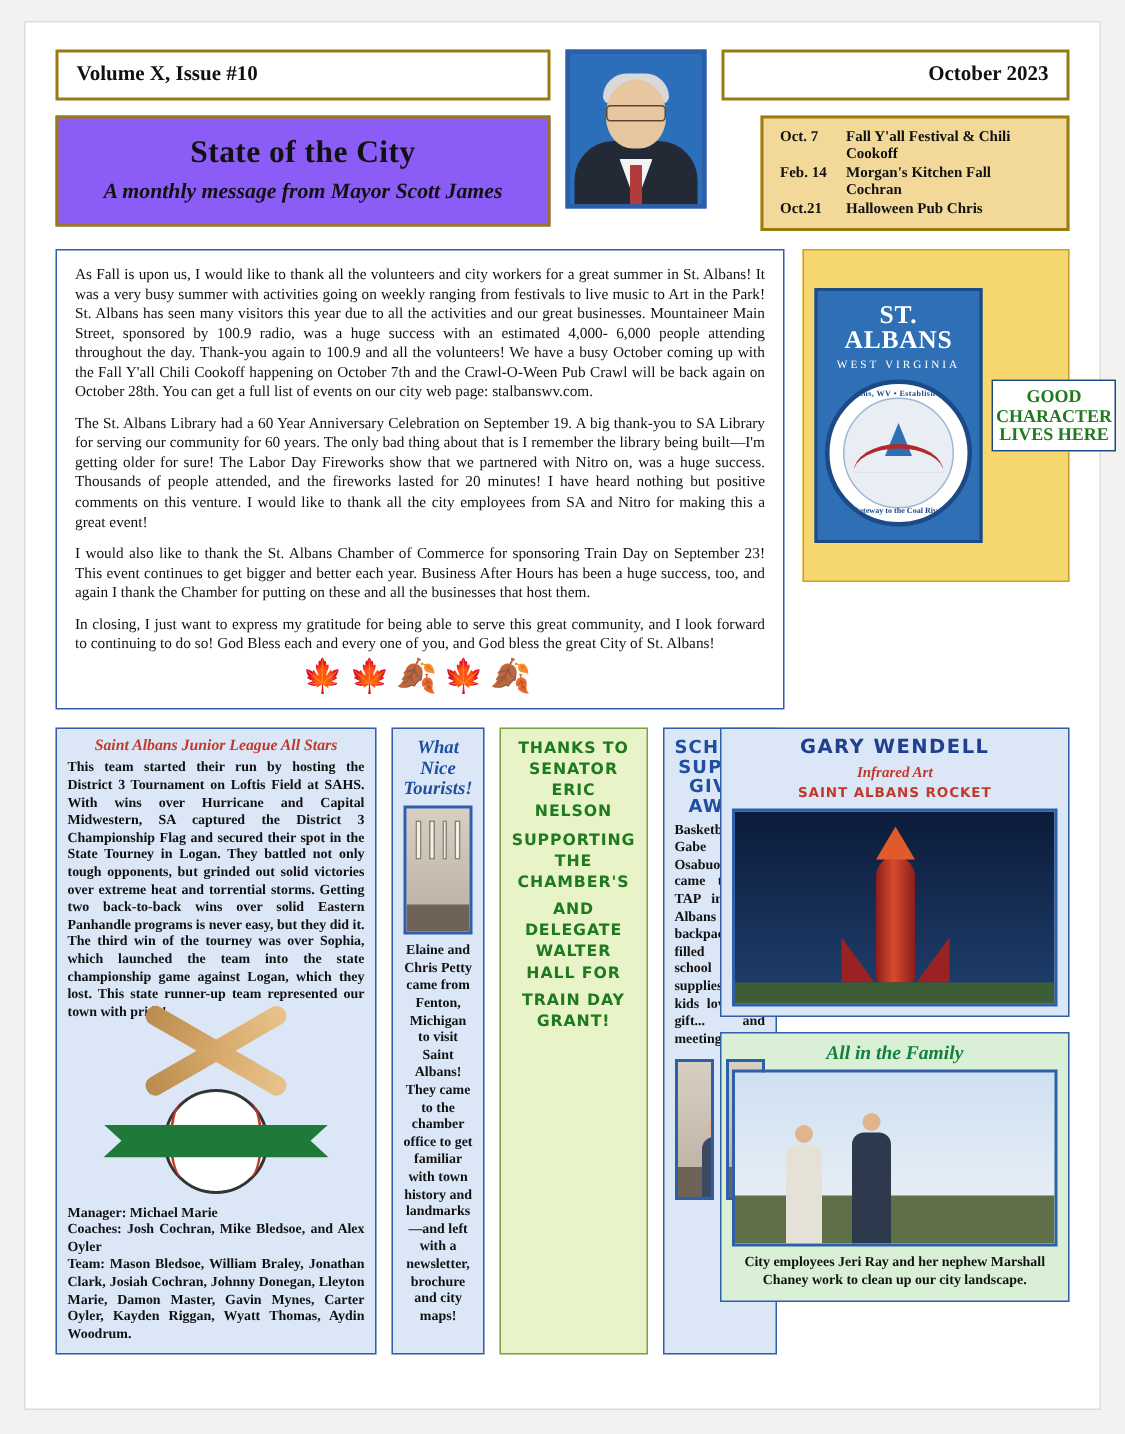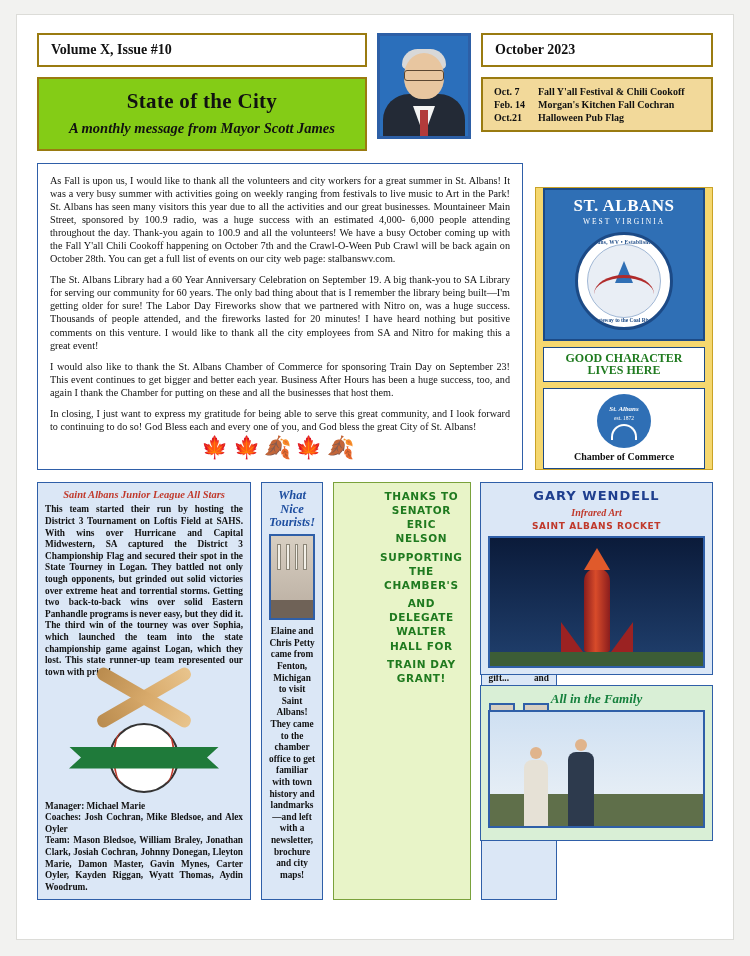--- a/index.html
+++ b/index.html
@@ -47,21 +47,21 @@
     border: 2px solid #9a7b10;
     background: #ffffff;
     padding: 7px 12px;
     font-weight: bold;
     font-size: 14px;
     color: #111;
     text-align: left;
   }
   .title-box {
     border: 2px solid #9a7b10;
-    background: #84cc16;
+    background: #8b5cf6;
     padding: 10px 8px 12px 8px;
     text-align: center;
   }
   .title-box .t1 {
     font-size: 21px;
     font-weight: bold;
     letter-spacing: .3px;
     color: #111;
   }
   .title-box .t2 {
@@ -146,47 +146,49 @@
     display: flex;
     flex-direction: column;
     gap: 10px;
   }
   .date-box {
     border: 2px solid #9a7b10;
     background: #ffffff;
     padding: 7px 12px;
     font-weight: bold;
     font-size: 14px;
+    text-align: right;
     color: #111;
   }
   .events-box {
     border: 2px solid #9a7b10;
     background: #f2d99a;
     padding: 6px 8px;
+    margin-left: 26px;
   }
   .events-table {
     width: 100%;
     border-collapse: collapse;
     font-size: 10px;
     font-weight: bold;
   }
   .events-table td {
     padding: 1px 3px;
     vertical-align: top;
     color: #111;
   }
   .events-table td.d { width: 38px; white-space: nowrap; }
   .events-table td.e { text-align: left; }
 
   
   .letter-wrap {
     margin-top: 12px;
     display: flex;
     gap: 12px;
-    align-items: flex-end;
+    align-items: flex-start;
   }
   .letter-box {
     flex: 1;
     border: 1.5px solid #2f5fa8;
     background: #ffffff;
     padding: 10px 12px;
     font-size: 10.2px;
     line-height: 1.28;
     color: #111;
     text-align: justify;
@@ -204,23 +206,23 @@
   .leaves span:nth-child(2) { color: #d98324; }
   .leaves span:nth-child(3) { color: #e0a800; }
   .leaves span:nth-child(4) { color: #a5431f; }
   .leaves span:nth-child(5) { color: #cf7a1d; }
 
   .chamber-box {
     width: 162px;
     flex: none;
     border: 1.5px solid #c9a227;
     background: #f5d76e;
-    padding: 0 7px;
+    padding: 25px 7px;
     display: flex;
-    flex-direction: column;
+    flex-direction: row;
     gap: 6px;
     align-items: center;
   }
   .chamber-top {
     width: 100%;
     background: #2f6fb5;
     border: 2px solid #1c4a86;
     box-sizing: border-box;
     padding: 7px 5px 5px 5px;
     text-align: center;
@@ -346,21 +348,21 @@
     text-align: center;
     font-weight: bold;
     line-height: 1.1;
     margin-bottom: 4px;
   }
   .t-jl { color: #c0392b; font-size: 10.5px; font-style: italic; }
   .t-tourist { color: #1f4fa0; font-size: 12.5px; font-style: italic; font-family: "Liberation Serif", serif; }
   .t-gary { color: #1f3f8f; font-size: 13px; letter-spacing: 1px; font-family: "DejaVu Sans", sans-serif; }
   .t-gary2 { color: #c0392b; font-size: 10px; font-style: italic; }
   .t-gary3 { color: #c0392b; font-size: 9px; letter-spacing: .6px; font-family: "DejaVu Sans", sans-serif; }
-  .t-thanks { color: #1f7a1f; font-size: 10.5px; letter-spacing: .6px; font-family: "DejaVu Sans", sans-serif; line-height: 1.35; margin-left: 39px; }
+  .t-thanks { color: #1f7a1f; font-size: 10.5px; letter-spacing: .6px; font-family: "DejaVu Sans", sans-serif; line-height: 1.35; }
   .t-school { color: #1f4fa0; font-size: 12px; letter-spacing: .8px; font-family: "DejaVu Sans", sans-serif; }
   .t-family { color: #15803d; font-size: 13px; font-style: italic; }
 
   .body-text {
     font-size: 9.3px;
     line-height: 1.25;
     color: #111;
     text-align: justify;
   }
   .body-text.center { text-align: center; }
@@ -549,21 +551,21 @@
                 <tr>
               <td class="d">Oct. 7</td>
               <td class="e">Fall Y'all Festival &amp; Chili Cookoff</td>
             </tr>
             <tr>
               <td class="d">Feb. 14</td>
               <td class="e">Morgan's Kitchen Fall Cochran</td>
             </tr>
             <tr>
               <td class="d">Oct.21</td>
-              <td class="e">Halloween Pub Flag</td>
+              <td class="e">Halloween Pub Chris</td>
             </tr>
           </tbody>
             </table>
         </div>
       </div>
     </div>
 
     <div class="letter-wrap">
       <div class="letter-box">
         <p>As Fall is upon us, I would like to thank all the volunteers and city workers for a great summer in St. Albans! It was a very busy summer with activities going on weekly ranging from festivals to live music to Art in the Park! St. Albans has seen many visitors this year due to all the activities and our great businesses. Mountaineer Main Street, sponsored by 100.9 radio, was a huge success with an estimated 4,000- 6,000 people attending throughout the day. Thank-you again to 100.9 and all the volunteers! We have a busy October coming up with the Fall Y'all Chili Cookoff happening on October 7th and the Crawl-O-Ween Pub Crawl will be back again on October 28th. You can get a full list of events on our city web page: stalbanswv.com.</p>
@@ -703,19 +705,20 @@
           <div class="photo ph-sky" style="width:100%;height:118px;">
             <div class="floor" style="height:28%;background:#5f6f4a;"></div>
             <div class="fig" style="left:34px;height:66px;width:24px;background:#e6e1d6;">
                 <span class="hd"></span>
               </div>
             <div class="fig" style="left:78px;height:74px;width:26px;background:#2d3a4d;">
                 <span class="hd"></span>
               </div>
           </div>
           <div class="spacer-6"></div>
+          <div class="caption">City employees Jeri Ray and her nephew Marshall Chaney work to clean up our city landscape.</div>
         </div>
 
       </div>
     </div>
 
   </div>
 </div>
 
 </body></html>

